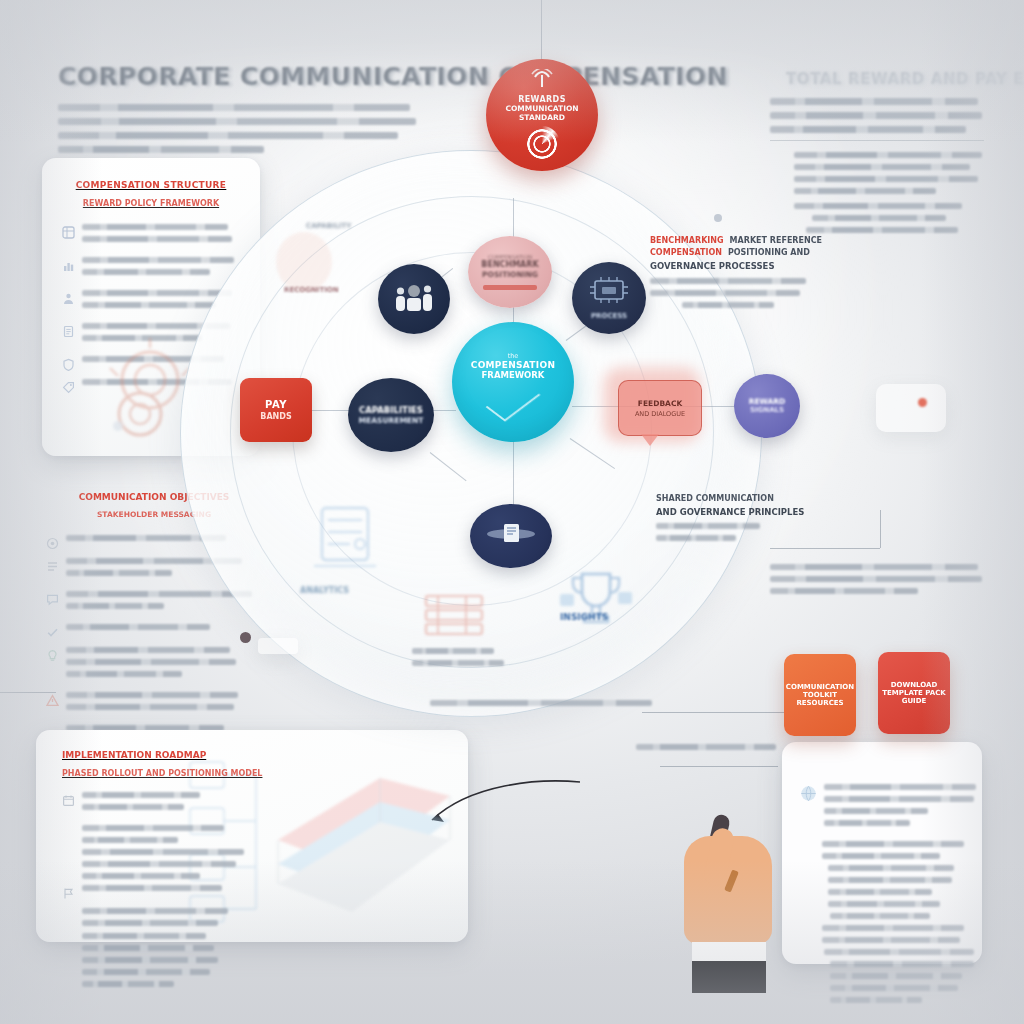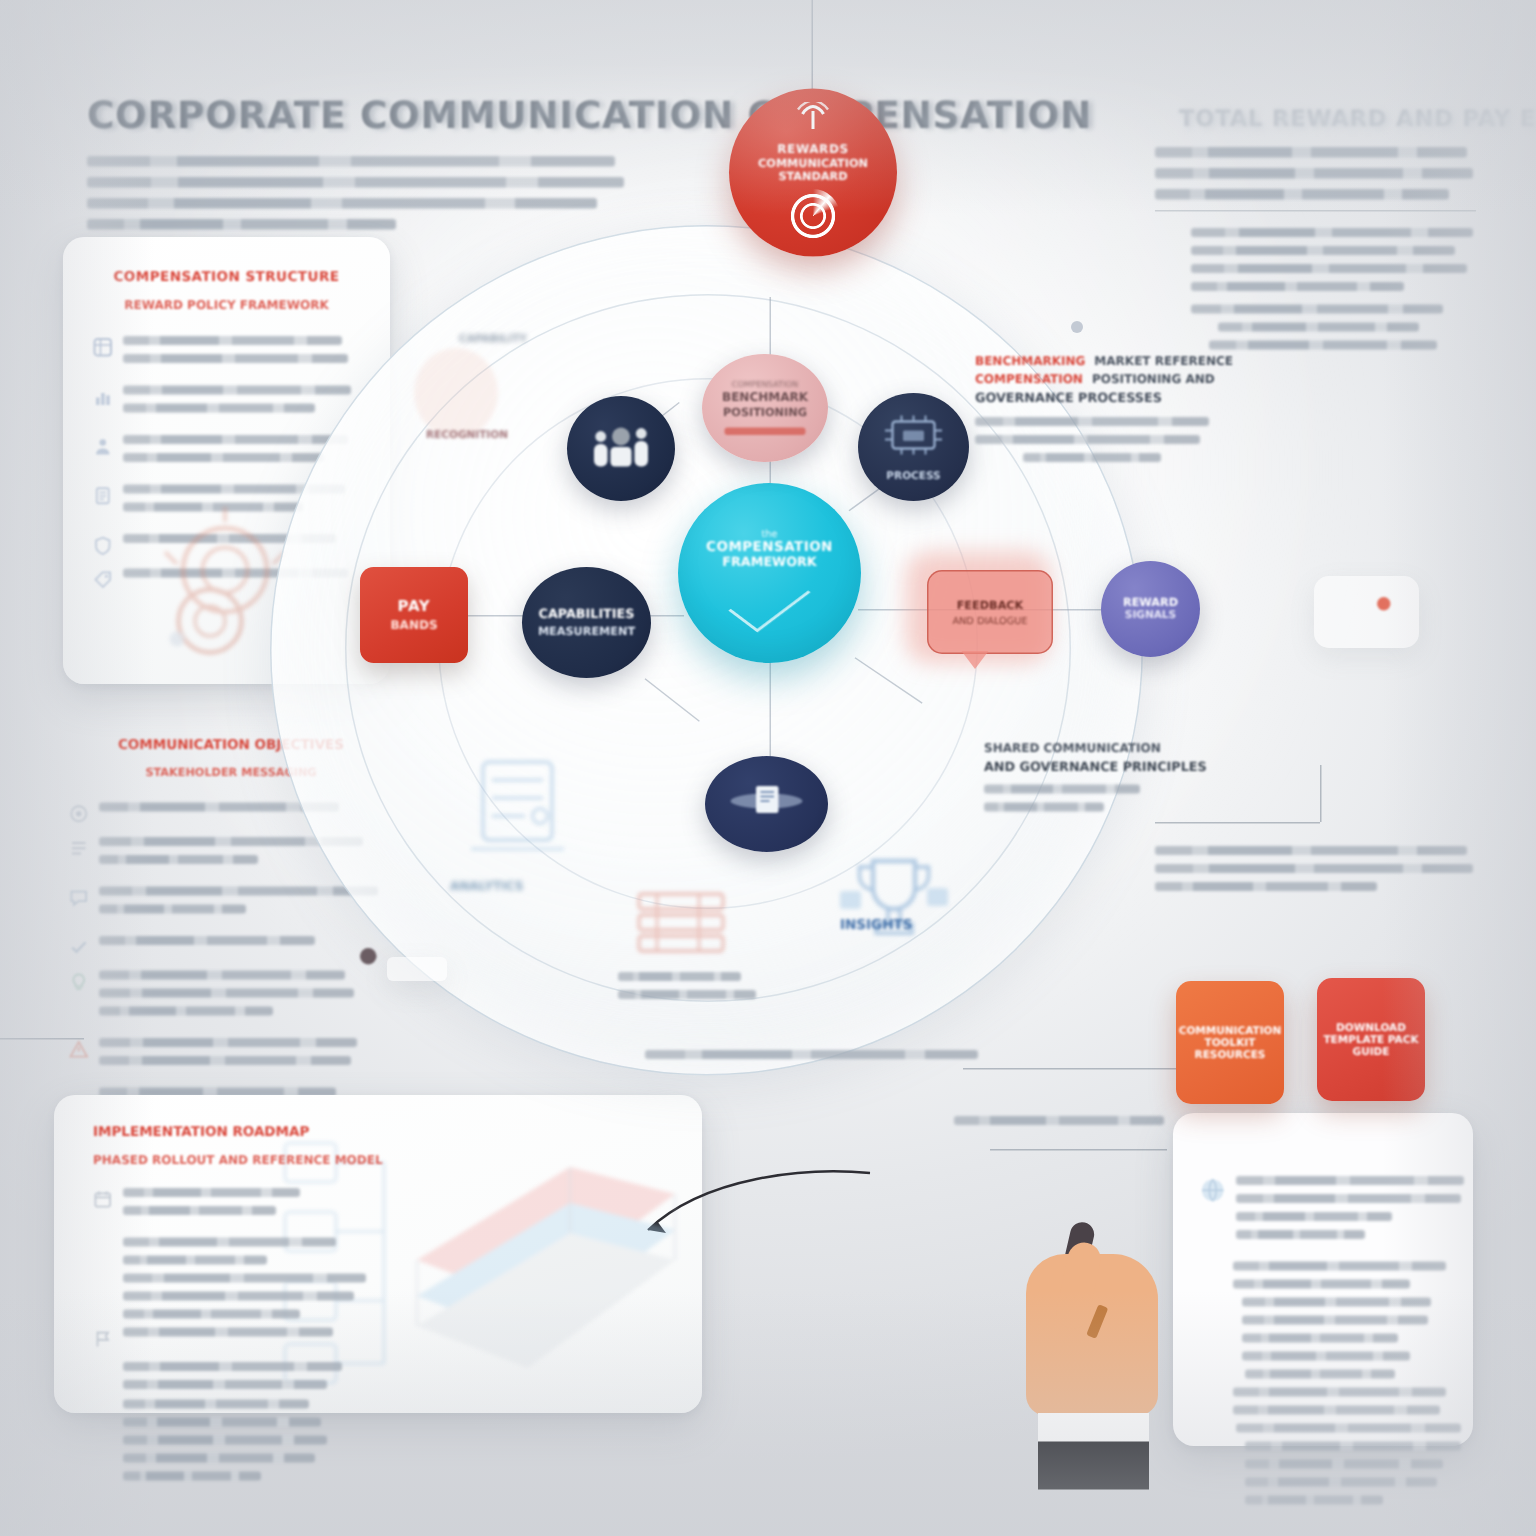--- a/index.html
+++ b/index.html
@@ -36,21 +36,21 @@
   .h-main{position:absolute;left:58px;top:62px;font-size:25px;letter-spacing:.4px;
     color:#5d6773;font-weight:700;filter:blur(.85px);opacity:.92;}
   .h-main .ghost{position:absolute;left:3px;top:1px;color:#8d97a3;opacity:.55;filter:blur(1.6px);}
 
   .h-tr{position:absolute;left:786px;top:70px;font-size:15px;font-weight:700;color:#b9bfc7;
     filter:blur(1.05px);letter-spacing:.6px;}
   .h-tr .ghost{position:absolute;left:2px;top:1px;color:#cfd4da;filter:blur(2px);}
 
   
   .card{position:absolute;background:#fdfdfe;border-radius:14px;
-    box-shadow:0 10px 26px rgba(92,100,115,.20), 0 2px 6px rgba(92,100,115,.10);}
+    box-shadow:0 10px 26px rgba(92,100,115,.20), 0 2px 6px rgba(92,100,115,.10);text-decoration:underline;}
   .card.soft{background:linear-gradient(165deg,#ffffff 0%,#fbfcfc 55%,#f3f5f6 100%);}
   .ghostcard{position:absolute;border-radius:10px;background:rgba(255,255,255,.55);
     box-shadow:0 6px 18px rgba(120,128,142,.12);}
 
   .red-head{color:#d9463a;font-weight:700;}
   .bullet-row{display:flex;gap:7px;align-items:flex-start;margin-bottom:9px;}
   .bullet-ico{width:13px;height:13px;flex:0 0 13px;margin-top:1px;opacity:.55;filter:blur(.6px);}
   .bullet-lines{flex:1;}
 
   
@@ -335,21 +335,21 @@
       </div>
       <div style="margin-left:20px;margin-top:8px;">
         <div class="ln grl sm" style="width:158px"></div>
       </div>
     </div>
   </div>
 
   <div class="card soft" style="left:36px;top:730px;width:432px;height:212px;">
     <div style="padding:20px 22px 0 26px;position:relative;z-index:2;">
       <div class="ptxt blur1 red-head" style="font-size:9px;">IMPLEMENTATION ROADMAP</div>
-      <div class="ptxt blur1 red-head" style="font-size:8px;margin-top:9px;opacity:.84;">PHASED ROLLOUT AND REFERENCE MODEL</div>
+      <div class="ptxt blur1 red-head" style="font-size:8px;margin-top:9px;opacity:.84;">PHASED ROLLOUT AND POSITIONING MODEL</div>
       <div style="margin-top:14px;">
         <div class="bullet-row">
           <div class="bullet-ico">
             <svg viewBox="0 0 13 13">
                 <rect x="1.6" y="2.6" width="9.8" height="8.8" rx="1" fill="none" stroke="#9aa6b6" stroke-width="1.2"></rect>
                 <path d="M1.6 5.2h9.8M4 1.4v2.4M9 1.4v2.4" stroke="#9aa6b6" stroke-width="1.1"></path>
               </svg>
           </div>
           <div class="bullet-lines">
               <div class="ln grl sm" style="width:118px"></div>

